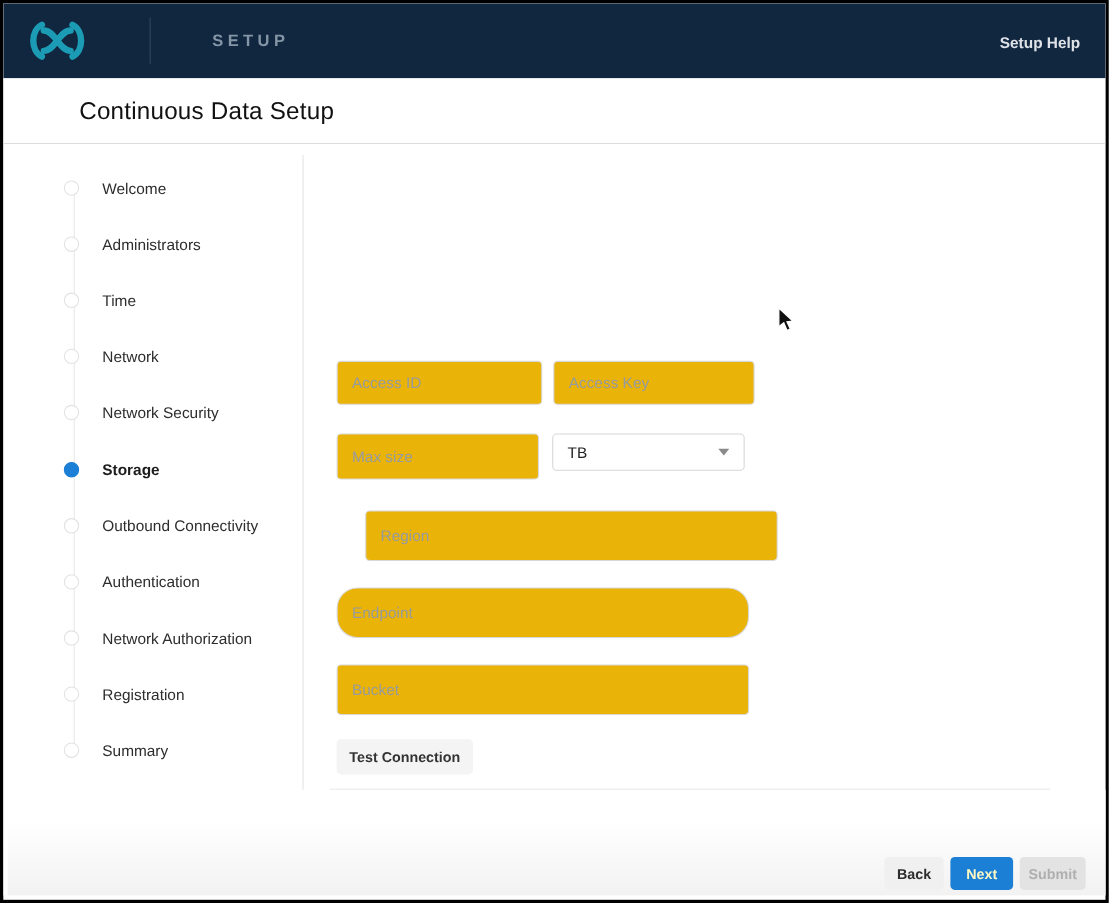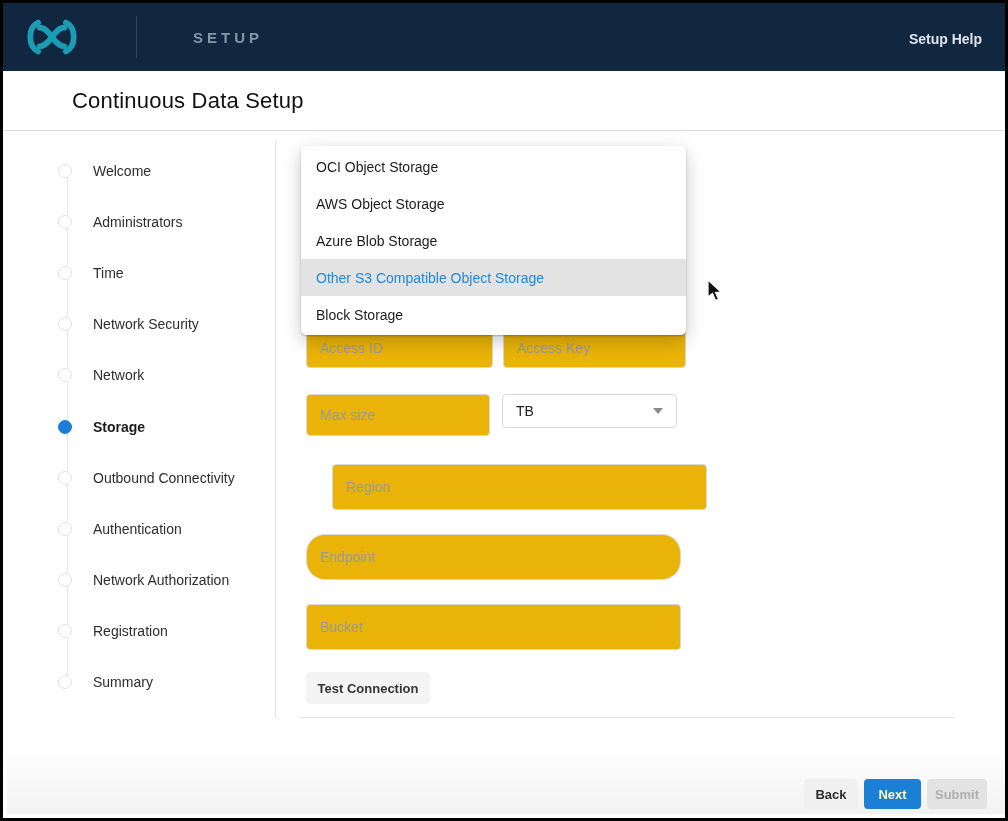--- a/index.html
+++ b/index.html
@@ -148,26 +148,26 @@
       <div class="step">
         <span class="step-dot"></span>
         <span class="step-label">Administrators</span>
       </div>
       <div class="step">
         <span class="step-dot"></span>
         <span class="step-label">Time</span>
       </div>
       <div class="step">
         <span class="step-dot"></span>
+        <span class="step-label">Network</span>
+      </div>
+      <div class="step">
+        <span class="step-dot"></span>
         <span class="step-label">Network Security</span>
       </div>
-      <div class="step">
-        <span class="step-dot"></span>
-        <span class="step-label">Network</span>
-      </div>
       <div class="step active">
         <span class="step-dot"></span>
         <span class="step-label">Storage</span>
       </div>
       <div class="step">
         <span class="step-dot"></span>
         <span class="step-label">Outbound Connectivity</span>
       </div>
       <div class="step">
         <span class="step-dot"></span>
@@ -180,27 +180,20 @@
       <div class="step">
         <span class="step-dot"></span>
         <span class="step-label">Registration</span>
       </div>
       <div class="step">
         <span class="step-dot"></span>
         <span class="step-label">Summary</span>
       </div>
     </div>
 
-    <div class="dropdown-menu">
-      <div class="dd-option">OCI Object Storage</div>
-      <div class="dd-option">AWS Object Storage</div>
-      <div class="dd-option">Azure Blob Storage</div>
-      <div class="dd-option highlighted">Other S3 Compatible Object Storage</div>
-      <div class="dd-option">Block Storage</div>
-    </div>
 
     <input class="tf field-access-id" placeholder="Access ID" style="">
     <input class="tf field-access-key" placeholder="Access Key" style="">
     <input class="tf field-max-size" placeholder="Max size" style="">
 
     <div class="select select-unit">
       <span>TB</span>
       <span class="caret"></span>
     </div>
 

